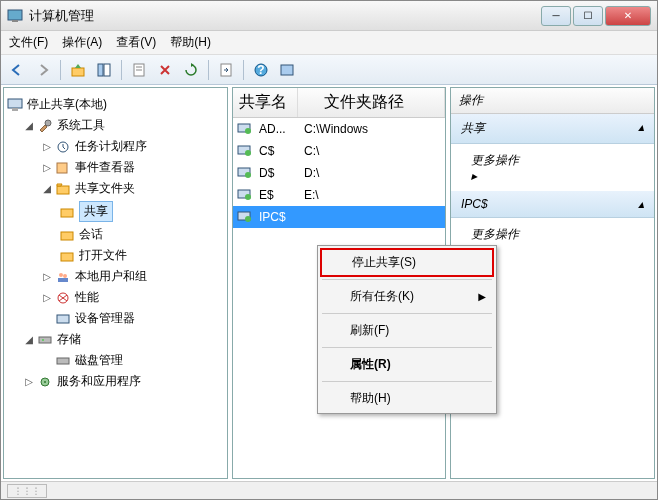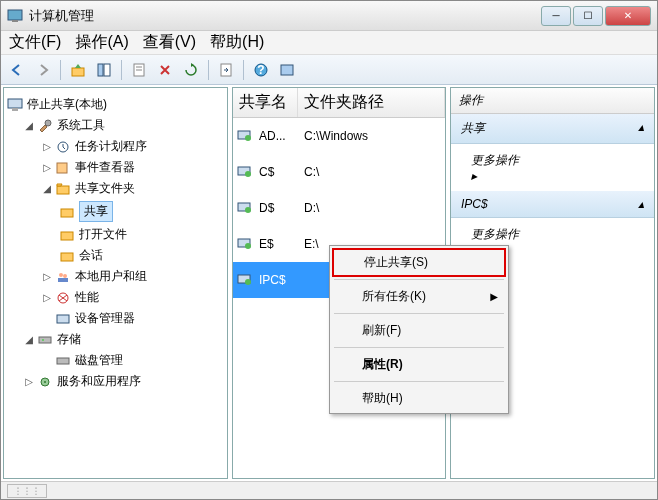--- a/index.html
+++ b/index.html
@@ -4,48 +4,48 @@
 <style>
 * { margin:0; padding:0; box-sizing:border-box; font-family:"Microsoft YaHei","SimSun",sans-serif; font-size:12px; }
 body { background:#fff; width:658px; height:500px; border:1px solid #888; position:relative; }
 .titlebar { height:30px; background:linear-gradient(#f8f8f8,#e0e0e0); display:flex; align-items:center; padding:0 6px; border-bottom:1px solid #ccc; }
 .titlebar .icon { width:16px; height:16px; margin-right:6px; display:flex; align-items:center; justify-content:center; }
 .titlebar .title { flex:1; font-size:13px; }
 .win-btns { display:flex; gap:0; }
 .win-btn { width:30px; height:20px; border:1px solid #8aa; background:linear-gradient(#e8f0f8,#cfe0ef); border-radius:3px; margin-left:2px; display:flex; align-items:center; justify-content:center; font-size:10px; }
 .win-btn.close { width:46px; background:linear-gradient(#e88,#c44); color:#fff; }
 .menubar { height:24px; background:#f4f4f4; display:flex; align-items:center; padding:0 8px; gap:14px; border-bottom:1px solid #ddd; }
-.menubar span { font-size:16px; }
+.menubar span { font-size:12px; }
 .toolbar { height:30px; background:linear-gradient(#f4f8fc,#e4ecf4); border-bottom:1px solid #b8c8d8; display:flex; align-items:center; padding:0 4px; gap:2px; }
 .tbtn { width:24px; height:24px; display:flex; align-items:center; justify-content:center; border:1px solid transparent; }
 .tsep { width:1px; height:20px; background:#b0c0d0; margin:0 3px; }
 .content { display:flex; height:calc(100% - 102px); }
 .panel { border:1px solid #8aa; margin:2px; background:#fff; overflow:auto; }
 .tree { width:225px; padding:6px 2px; }
 .tree-node { display:flex; align-items:center; padding:2px 0 2px 0; white-space:nowrap; }
 .tree-node .tw { width:14px; text-align:center; color:#555; font-size:10px; cursor:pointer; }
 .tree-node .nic { width:18px; height:16px; margin-right:3px; display:inline-flex; align-items:center; justify-content:center; }
 .indent1 { padding-left:16px; }
 .indent2 { padding-left:34px; }
 .indent3 { padding-left:52px; }
 .selected { background:#cde8ff; border:1px solid #7ab4e8; }
 .mid { flex:1; min-width:200px; position:relative; }
 .listhdr { display:flex; background:linear-gradient(#fdfdfd,#ececec); border-bottom:1px solid #ccc; }
 .listhdr div { padding:4px 6px; border-right:1px solid #ddd; font-size:16px; }
 .col1 { width:65px; }
-.col2 { flex:1; }
-.listrow { display:flex; align-items:center; padding:10px 0; }
+.col2 { flex:1;margin-left:20px; }
+.listrow { display:flex; align-items:center; padding:3px 0; }
 .listrow .ric { width:18px; height:16px; margin:0 4px; }
 .listrow .rname { width:45px; }
 .listrow.sel { background:#3399ff; color:#fff; }
 .right { width:205px;font-style:italic; }
 .rhdr { background:linear-gradient(#fdfdfd,#ececec); padding:4px 8px; border-bottom:1px solid #ccc; }
 .rsec { background:linear-gradient(#e8f2fc,#cfe4f4); padding:6px 10px; display:flex; justify-content:space-between; border-bottom:1px solid #b8d0e0; }
 .ract { padding:8px 20px; display:flex; justify-content:space-between;flex-direction:column; }
-.ctxmenu { position:absolute; left:328px; top:244px; width:180px; background:#f4f4f4; border:1px solid #999; box-shadow:2px 2px 4px rgba(0,0,0,.3); z-index:10; }
+.ctxmenu { position:absolute; left:316px; top:244px; width:180px; background:#f4f4f4; border:1px solid #999; box-shadow:2px 2px 4px rgba(0,0,0,.3); z-index:10; }
 .ctxitem { padding:6px 10px 6px 32px; display:flex; justify-content:space-between; align-items:center; }
 .ctxsep { height:1px; background:#ccc; margin:2px 4px; }
 .ctxitem.hl { border:2px solid #d00; margin:2px; padding:4px 8px 4px 30px; }
 .ctxitem .arrow { font-size:10px; }
 .statusbar { height:18px; border-top:1px solid #ccc; background:#f0f0f0; display:flex; align-items:center; }
 .statusbar .sseg { width:40px; height:14px; border:1px solid #bbb; margin-left:6px; display:flex; align-items:center; justify-content:center; font-size:9px; color:#888; }
 svg { display:block; }
 </style>
 </head>
 <body>
@@ -193,29 +193,29 @@
           </svg>
         </span>
       <span class="selected" style="padding:1px 4px;">共享</span>
     </div>
     <div class="tree-node indent3">
       <span class="nic">
           <svg width="16" height="14">
             <rect x="2" y="4" width="12" height="8" fill="#fc6" stroke="#c80"></rect>
           </svg>
         </span>
+      <span>会话</span>
+    </div>
+    <div class="tree-node indent3">
+      <span class="nic">
+          <svg width="16" height="14">
+            <rect x="2" y="4" width="12" height="8" fill="#fc6" stroke="#c80"></rect>
+          </svg>
+        </span>
       <span>打开文件</span>
-    </div>
-    <div class="tree-node indent3">
-      <span class="nic">
-          <svg width="16" height="14">
-            <rect x="2" y="4" width="12" height="8" fill="#fc6" stroke="#c80"></rect>
-          </svg>
-        </span>
-      <span>会话</span>
     </div>
     <div class="tree-node indent2">
       <span class="tw">▷</span>
       <span class="nic">
           <svg width="16" height="14">
             <circle cx="6" cy="5" r="2" fill="#fa8"></circle>
             <circle cx="10" cy="6" r="2" fill="#fa8"></circle>
             <rect x="3" y="8" width="10" height="4" fill="#68c"></rect>
           </svg>
         </span>

